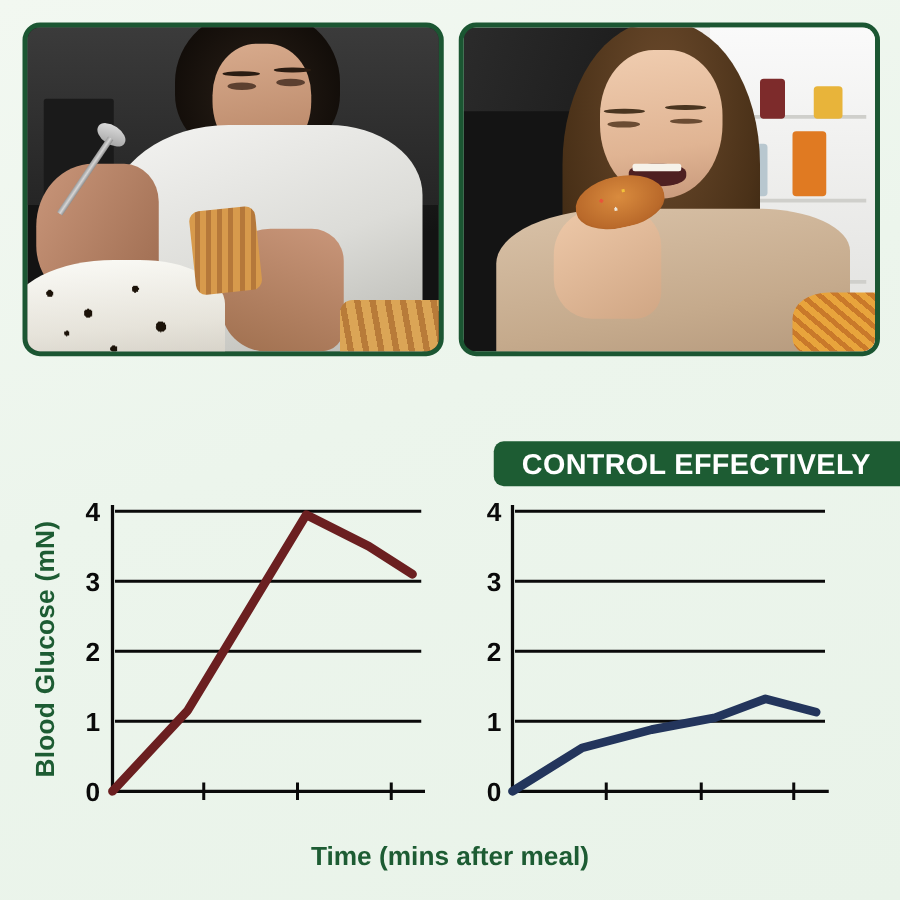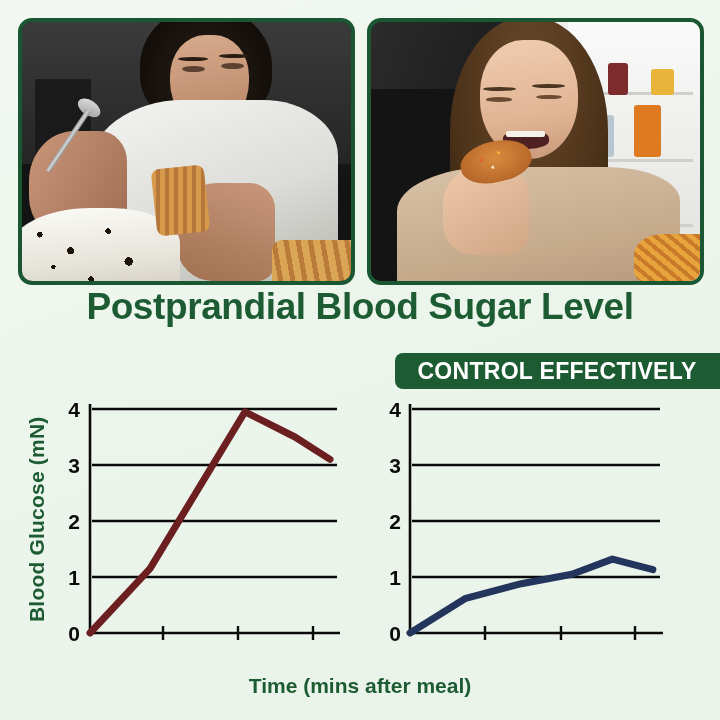--- a/index.html
+++ b/index.html
@@ -224,21 +224,20 @@
       <div class="pr-mouth"></div>
       <div class="pr-teeth"></div>
       <div class="pr-body"></div>
       <div class="pr-hand"></div>
       <div class="pr-donut"></div>
       <div class="pr-chips"></div>
     </div>
 
   </div>
 
-  <div class="headline">Postprandial Blood Sugar Level</div>
   <div class="badge">CONTROL EFFECTIVELY</div>
 
   <div class="ylabel">Blood Glucose (mN)</div>
   <div class="xlabel">Time (mins after meal)</div>
 
   <div class="chart left">
     <svg width="360" height="250" viewBox="0 0 360 250">
 
       <g>
         <line class="gridline" x1="92" y1="13" x2="337" y2="13"></line>

